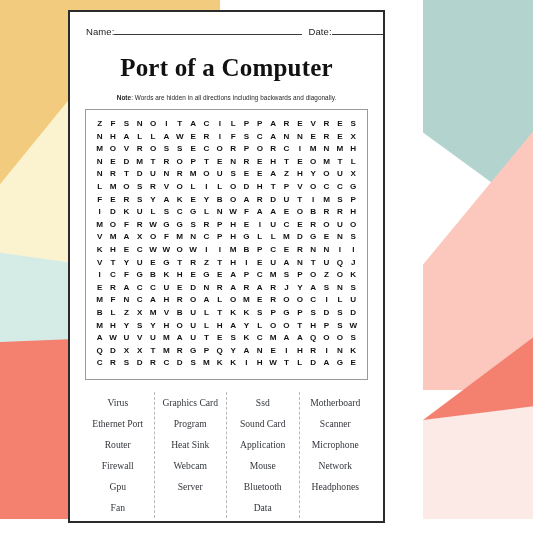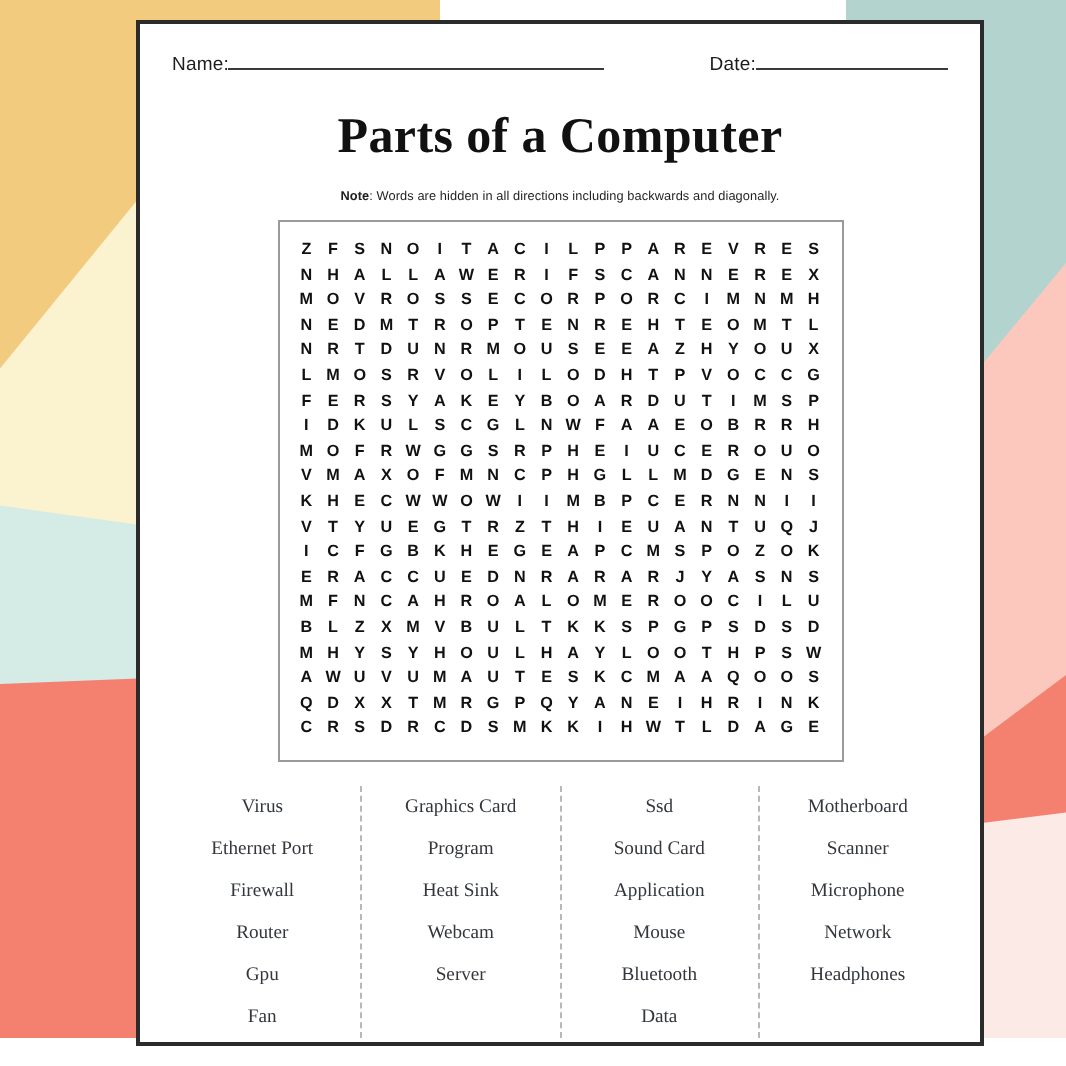--- a/index.html
+++ b/index.html
@@ -85,21 +85,21 @@
     left: 0; bottom: 0;
     width: 533px; height: 14px;
     background: #ffffff;
   }
 
   
   #page {
     position: absolute;
     left: 68px;
     top: 10px;
-    width: 424px;
+    width: 317px;
     height: 513px;
     background: #ffffff;
     border: 2px solid #2b2b2b;
     box-sizing: border-box;
     overflow: hidden;
   }
 
   
   .namedate {
     display: flex;
@@ -206,21 +206,21 @@
   <div id="page">
 
     <div class="namedate">
       <span class="nd-label">Name:</span>
       <span class="nd-rule name"></span>
       <span class="nd-gap"></span>
       <span class="nd-label">Date:</span>
       <span class="nd-rule date"></span>
     </div>
 
-    <div class="title">Parts of a Computer</div>
+    <div class="title">Port of a Computer</div>
 
     <div class="note">
       <b>Note</b><span>: Words are hidden in all directions including backwards and diagonally.</span>
     </div>
 
     <div class="grid-box">
       <table class="grid">
         <tbody>
             <tr>
               <td>Z</td>
@@ -663,22 +663,22 @@
               <td>E</td>
             </tr>
           </tbody>
       </table>
     </div>
 
     <div class="wordlist">
         <div class="wl-col">
           <div class="wl-word">Virus</div>
           <div class="wl-word">Ethernet Port</div>
+          <div class="wl-word">Router</div>
           <div class="wl-word">Firewall</div>
-          <div class="wl-word">Router</div>
           <div class="wl-word">Gpu</div>
           <div class="wl-word">Fan</div>
         </div>
         <div class="wl-col">
           <div class="wl-word">Graphics Card</div>
           <div class="wl-word">Program</div>
           <div class="wl-word">Heat Sink</div>
           <div class="wl-word">Webcam</div>
           <div class="wl-word">Server</div>
         </div>

